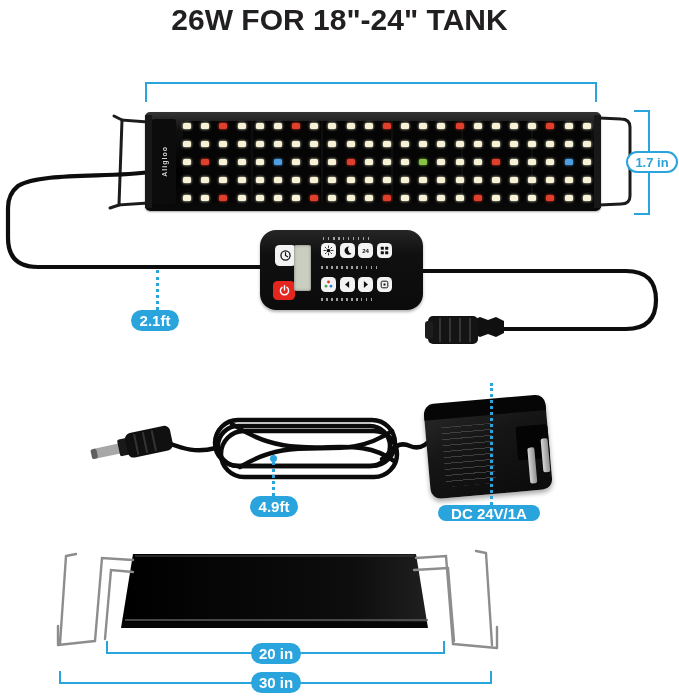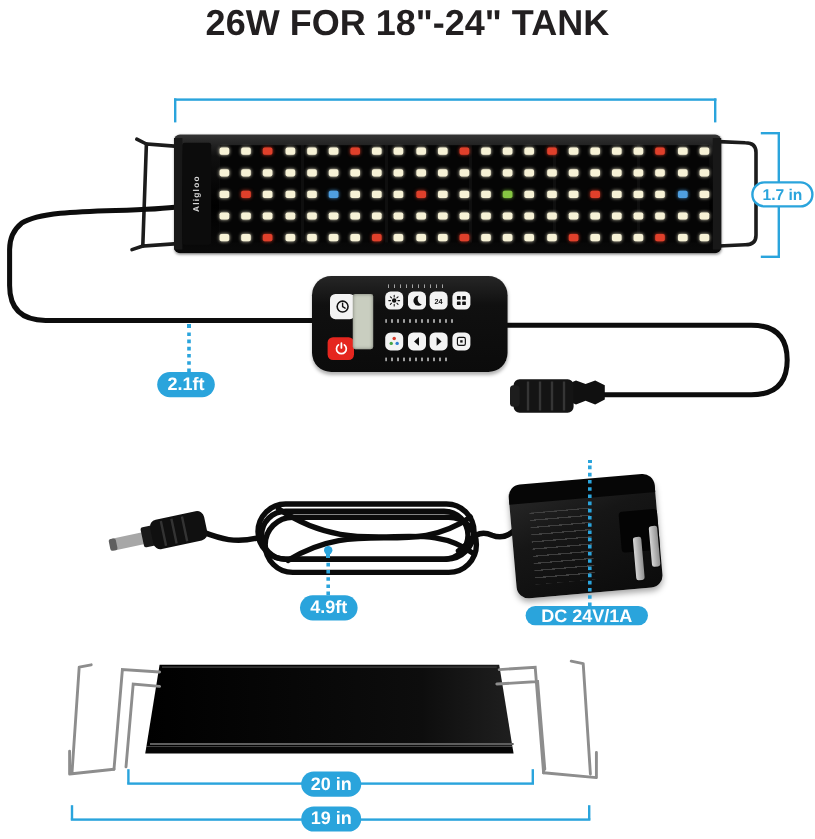--- a/index.html
+++ b/index.html
@@ -403,15 +403,15 @@
   <div class="pill solid" style="left:250px;top:496px;width:48px;height:21px;">4.9ft</div>
 
   <div class="tick" style="left:106px;top:641px;width:2px;height:12px;"></div>
   <div class="tick" style="left:443px;top:641px;width:2px;height:12px;"></div>
   <div class="dimline" style="left:106px;top:652px;width:339px;height:2px;"></div>
   <div class="pill solid" style="left:251px;top:643px;width:50px;height:21px;">20 in</div>
 
   <div class="tick" style="left:59px;top:671px;width:2px;height:12px;"></div>
   <div class="tick" style="left:490px;top:671px;width:2px;height:12px;"></div>
   <div class="dimline" style="left:59px;top:682px;width:433px;height:2px;"></div>
-  <div class="pill solid" style="left:251px;top:672px;width:50px;height:21px;">19 in</div>
+  <div class="pill solid" style="left:251px;top:672px;width:50px;height:21px;">30 in</div>
 
 </div>
 
 </body></html>

